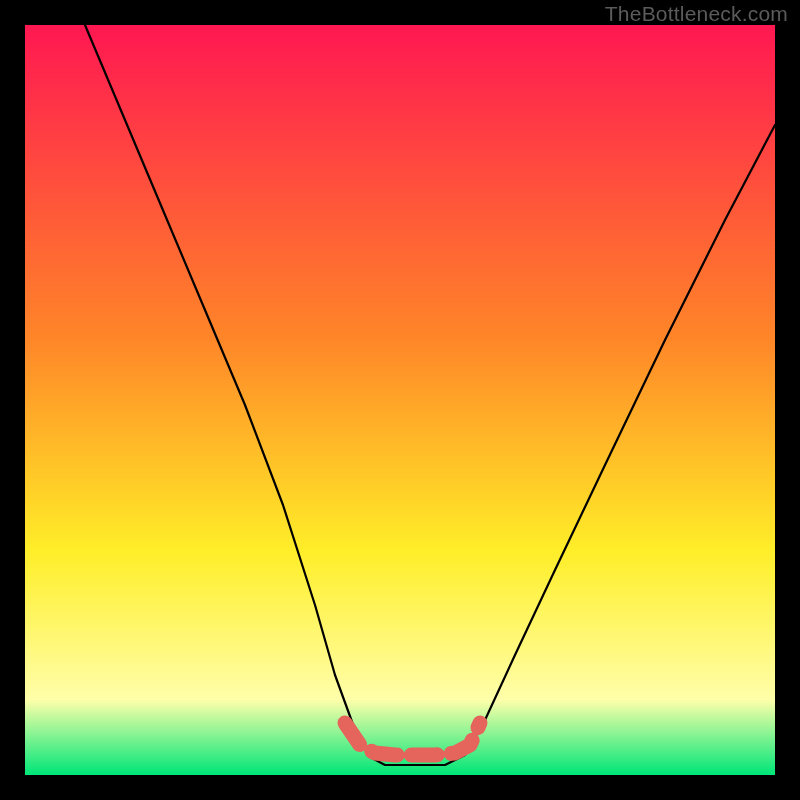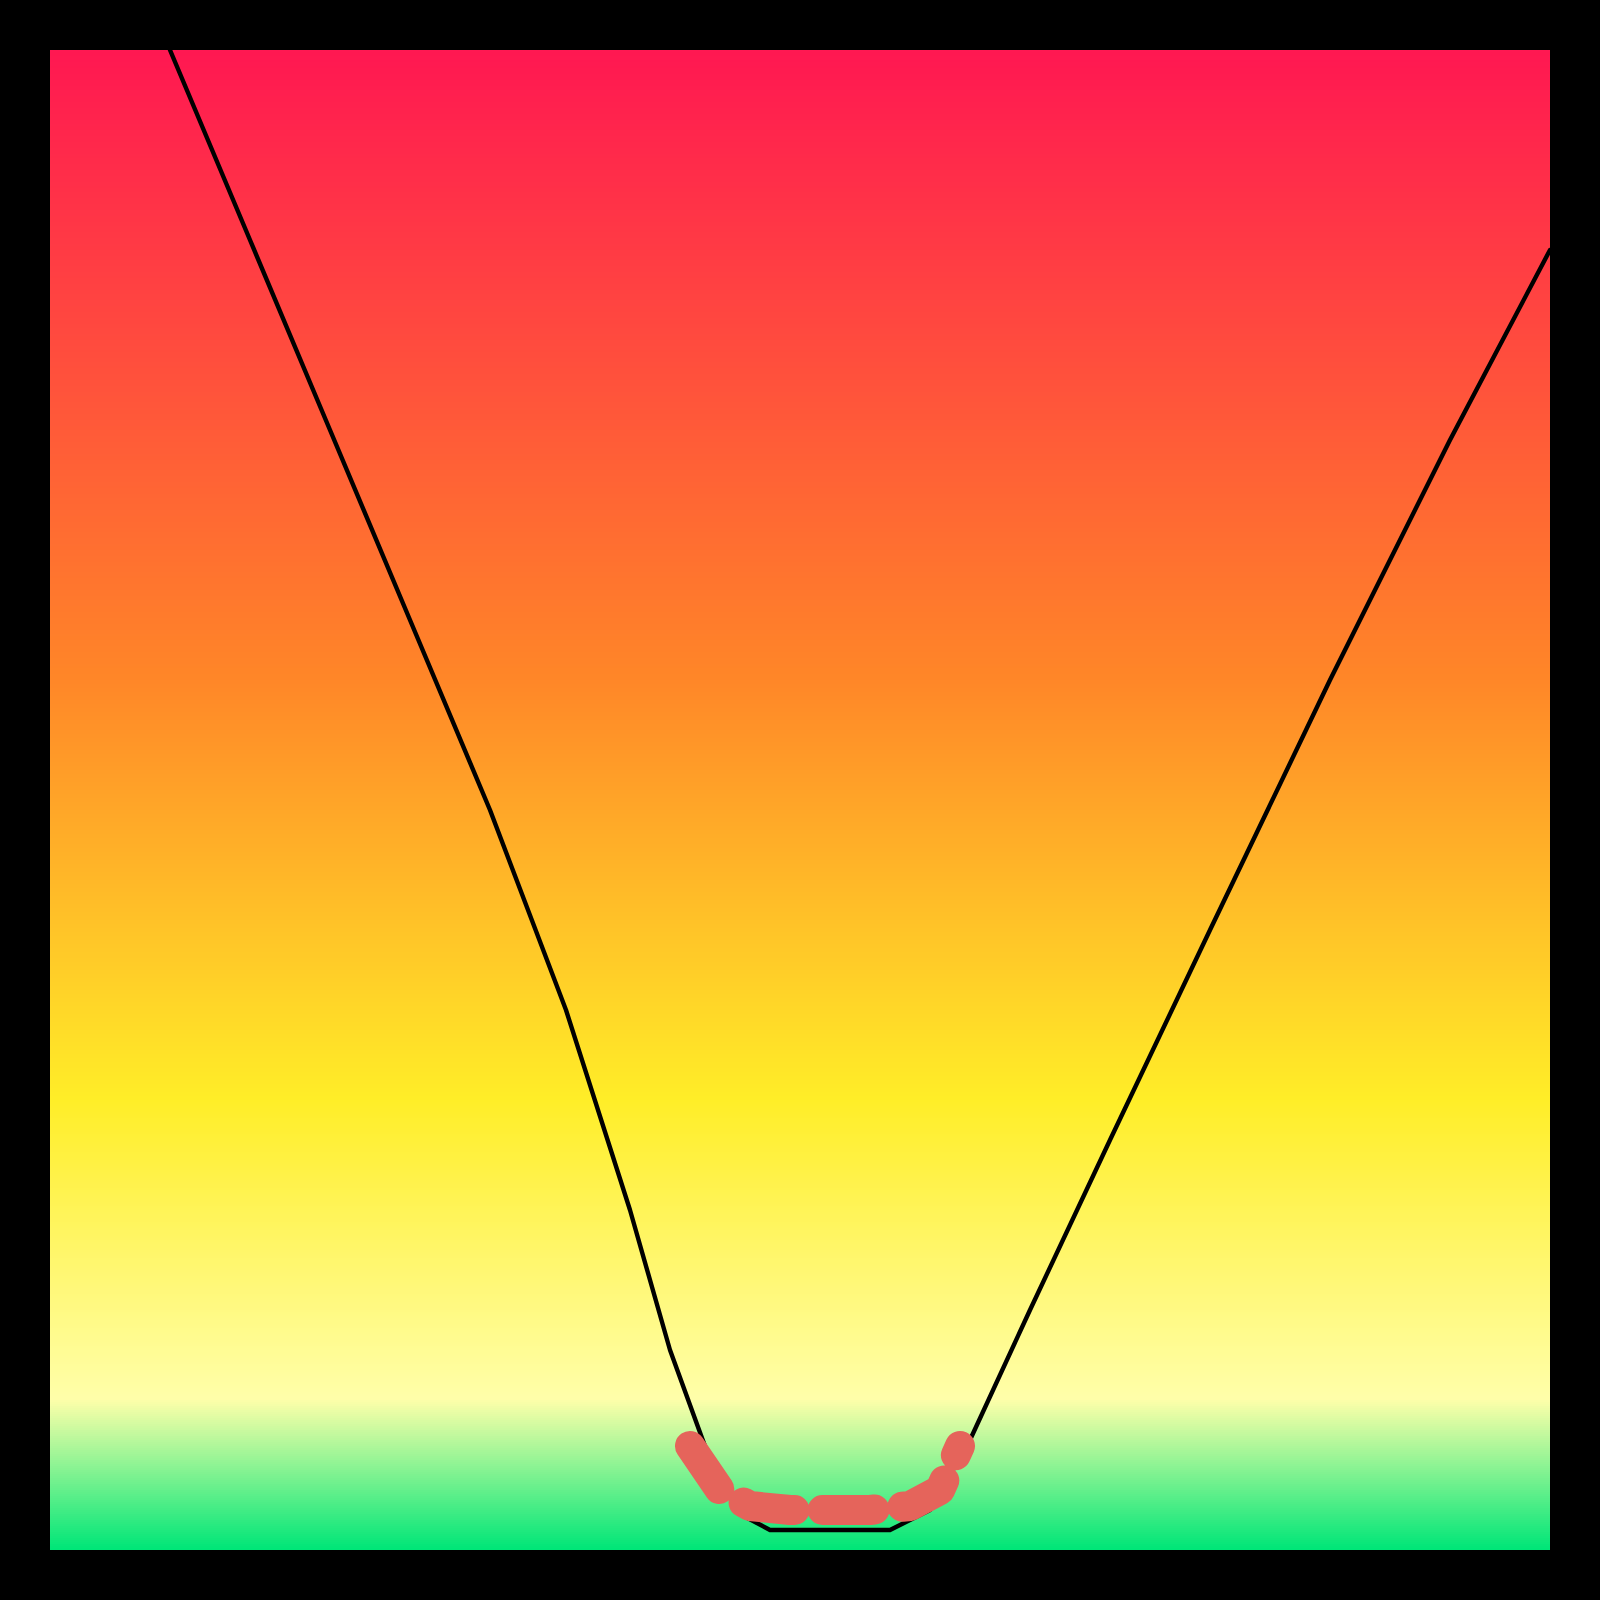--- a/index.html
+++ b/index.html
@@ -46,20 +46,21 @@
     top: 0; left: 0;
     width: 750px;
     height: 750px;
     overflow: visible;
   }
 </style>
 </head>
 <body>
 
 <div class="frame">
+  <div class="attribution">TheBottleneck.com</div>
 
   <div class="plot" id="plot">
       <div class="grad-row" style="top: 0px; background: rgb(255, 24, 82);"></div>
       <div class="grad-row" style="top: 1px; background: rgb(255, 24, 81);"></div>
       <div class="grad-row" style="top: 2px; background: rgb(255, 24, 81);"></div>
       <div class="grad-row" style="top: 3px; background: rgb(255, 25, 81);"></div>
       <div class="grad-row" style="top: 4px; background: rgb(255, 25, 81);"></div>
       <div class="grad-row" style="top: 5px; background: rgb(255, 25, 81);"></div>
       <div class="grad-row" style="top: 6px; background: rgb(255, 26, 81);"></div>
       <div class="grad-row" style="top: 7px; background: rgb(255, 26, 81);"></div>

